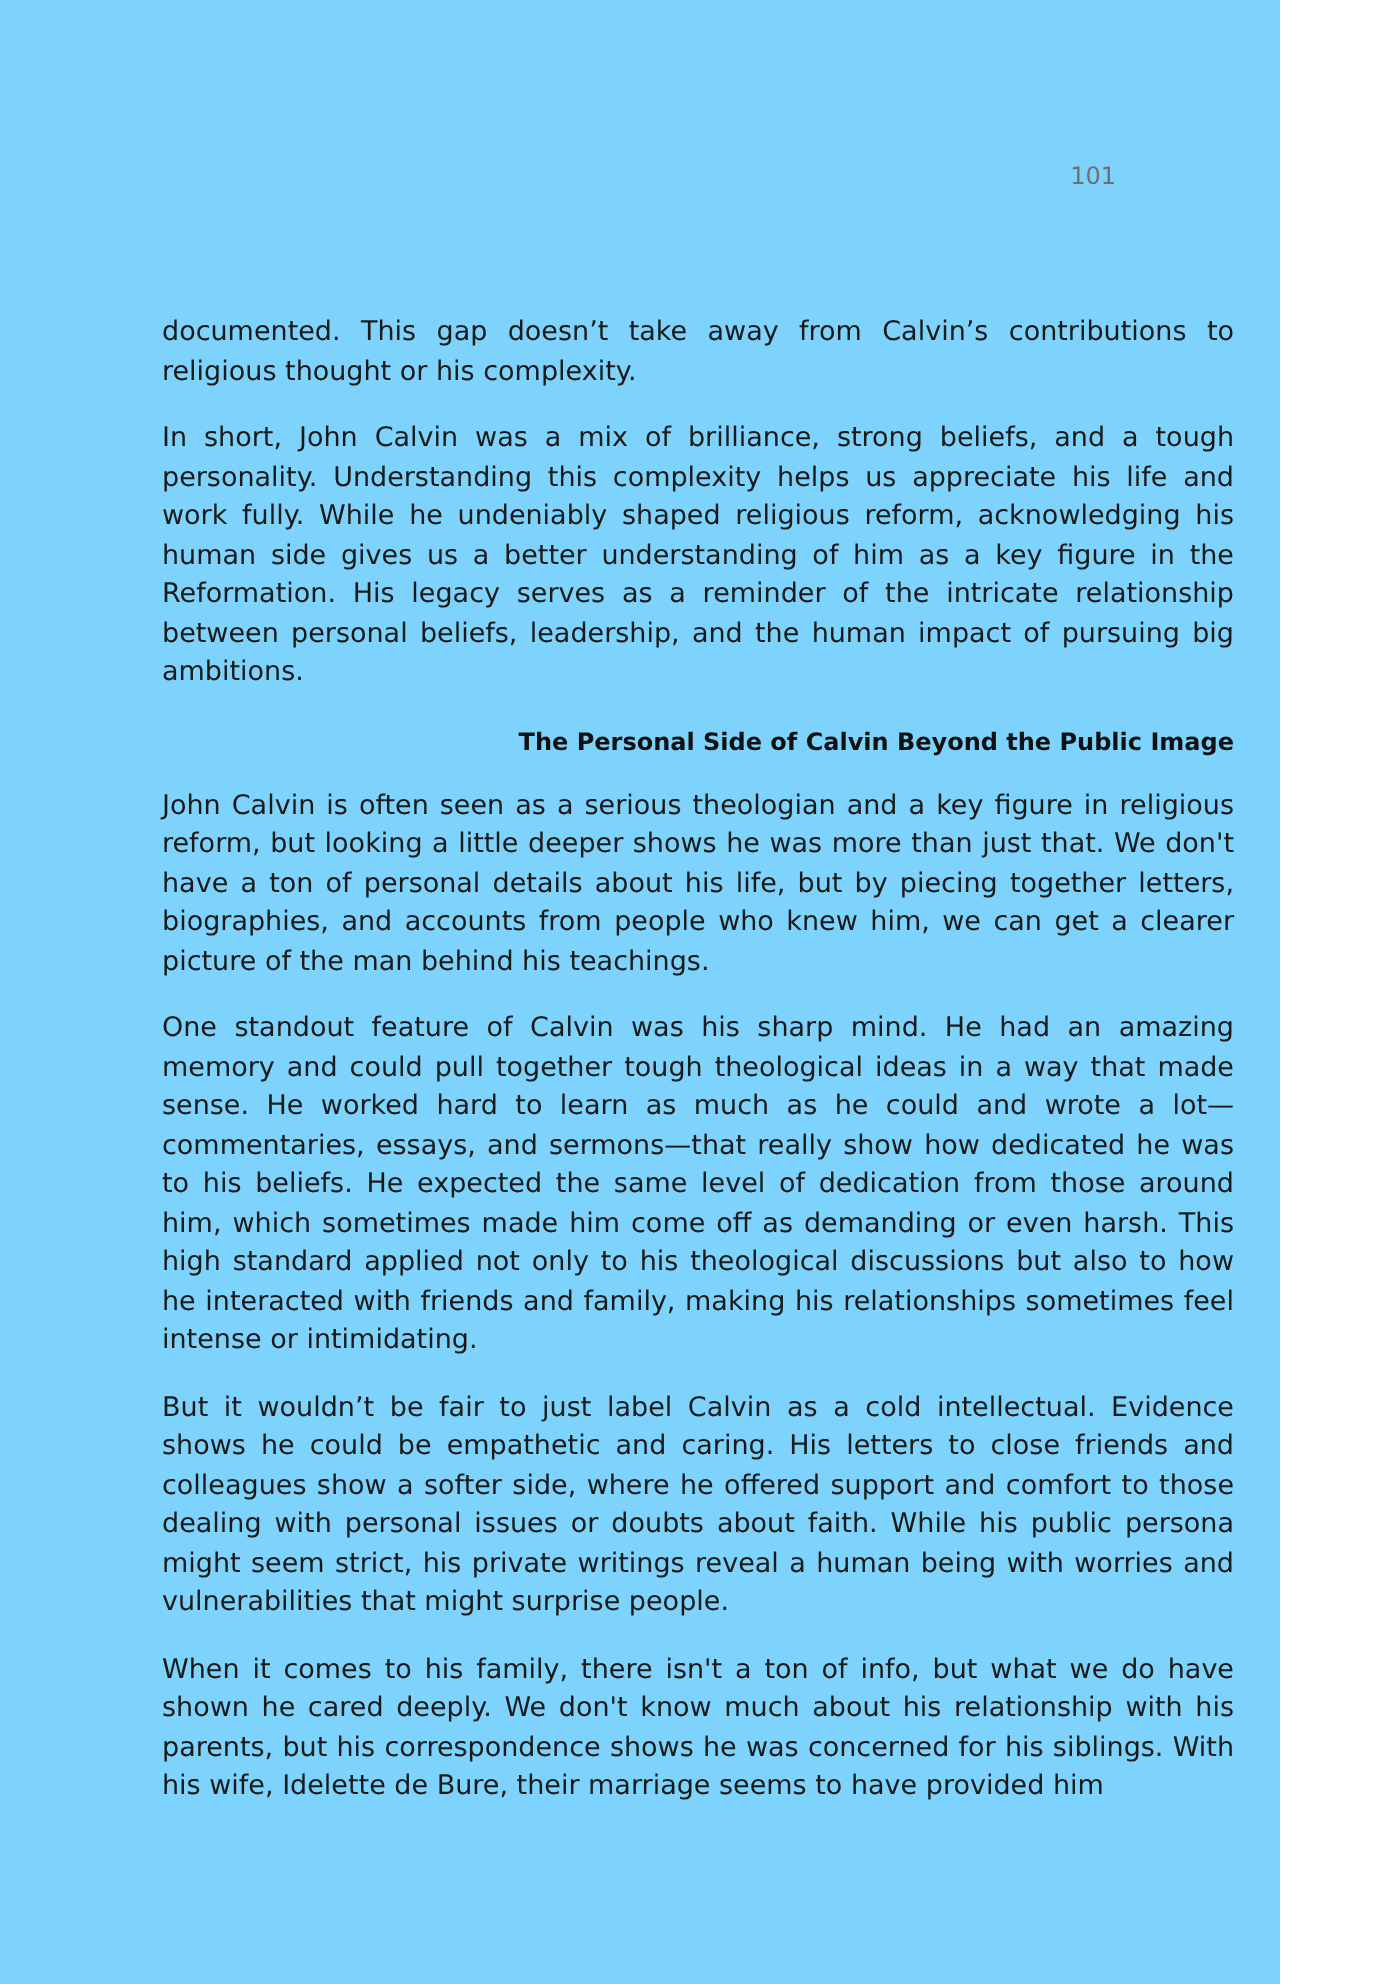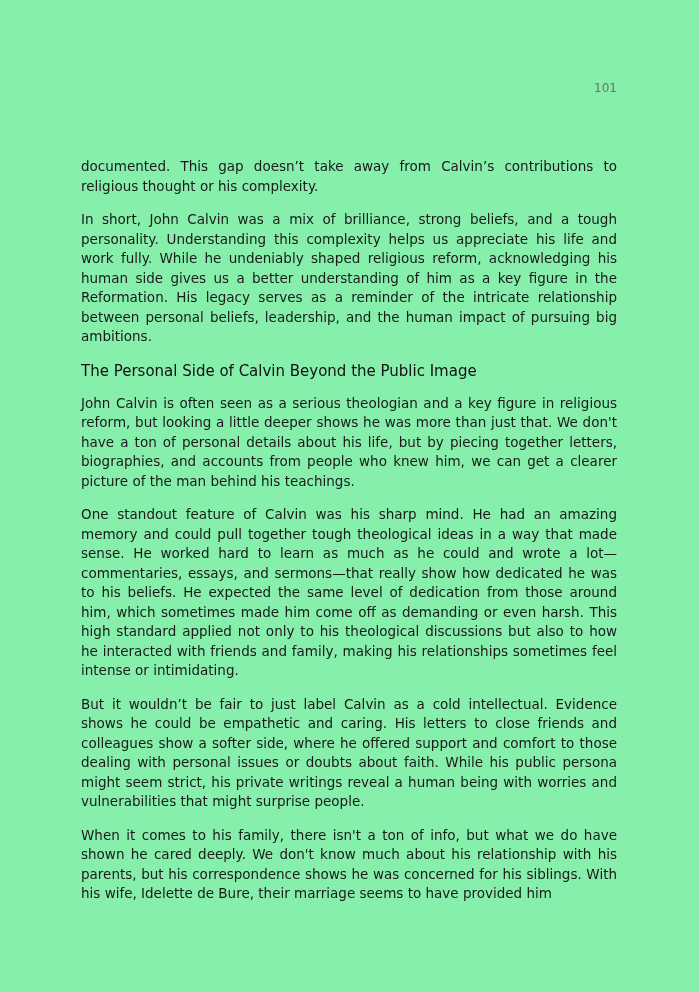--- a/index.html
+++ b/index.html
@@ -2,23 +2,23 @@
 <html><head>
 <meta charset="utf-8">
 <style>
   html, body {
     margin: 0;
     padding: 0;
     background: #ffffff;
   }
   .page {
     position: relative;
-    width: 699px;
+    width: 640px;
     height: 992px;
-    background: #86efac;
+    background: #7dd3fc;
     font-family: "DejaVu Sans", "Liberation Sans", sans-serif;
     overflow: hidden;
   }
   .page-number {
     position: absolute;
     top: 81px;
     right: 82px;
     font-size: 12px;
     line-height: 14px;
     color: #6f6f6f;
@@ -32,25 +32,25 @@
     color: #1a1a1a;
     font-size: 13.5px;
     line-height: 19.5px;
     text-align: justify;
     margin-top: 34px;
   }
   .content p {
     margin: 0 0 14px 0;
   }
   .section-heading {
-    font-size: 15px;
-    font-weight: normal;
+    font-size: 12px;
+    font-weight: bold;
     line-height: 20px;
     margin: 2px 0 13px 0;
-    text-align: left;
+    text-align: right;
     color: #111111;
   }
 </style>
 </head>
 <body>
 
 <div class="page">
 
   <div class="page-number">101</div>
 

